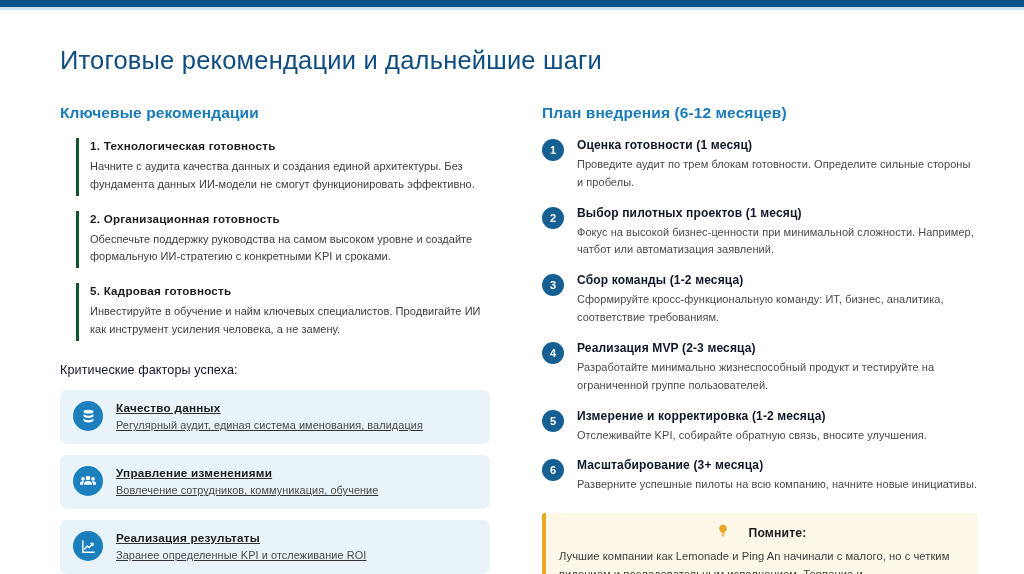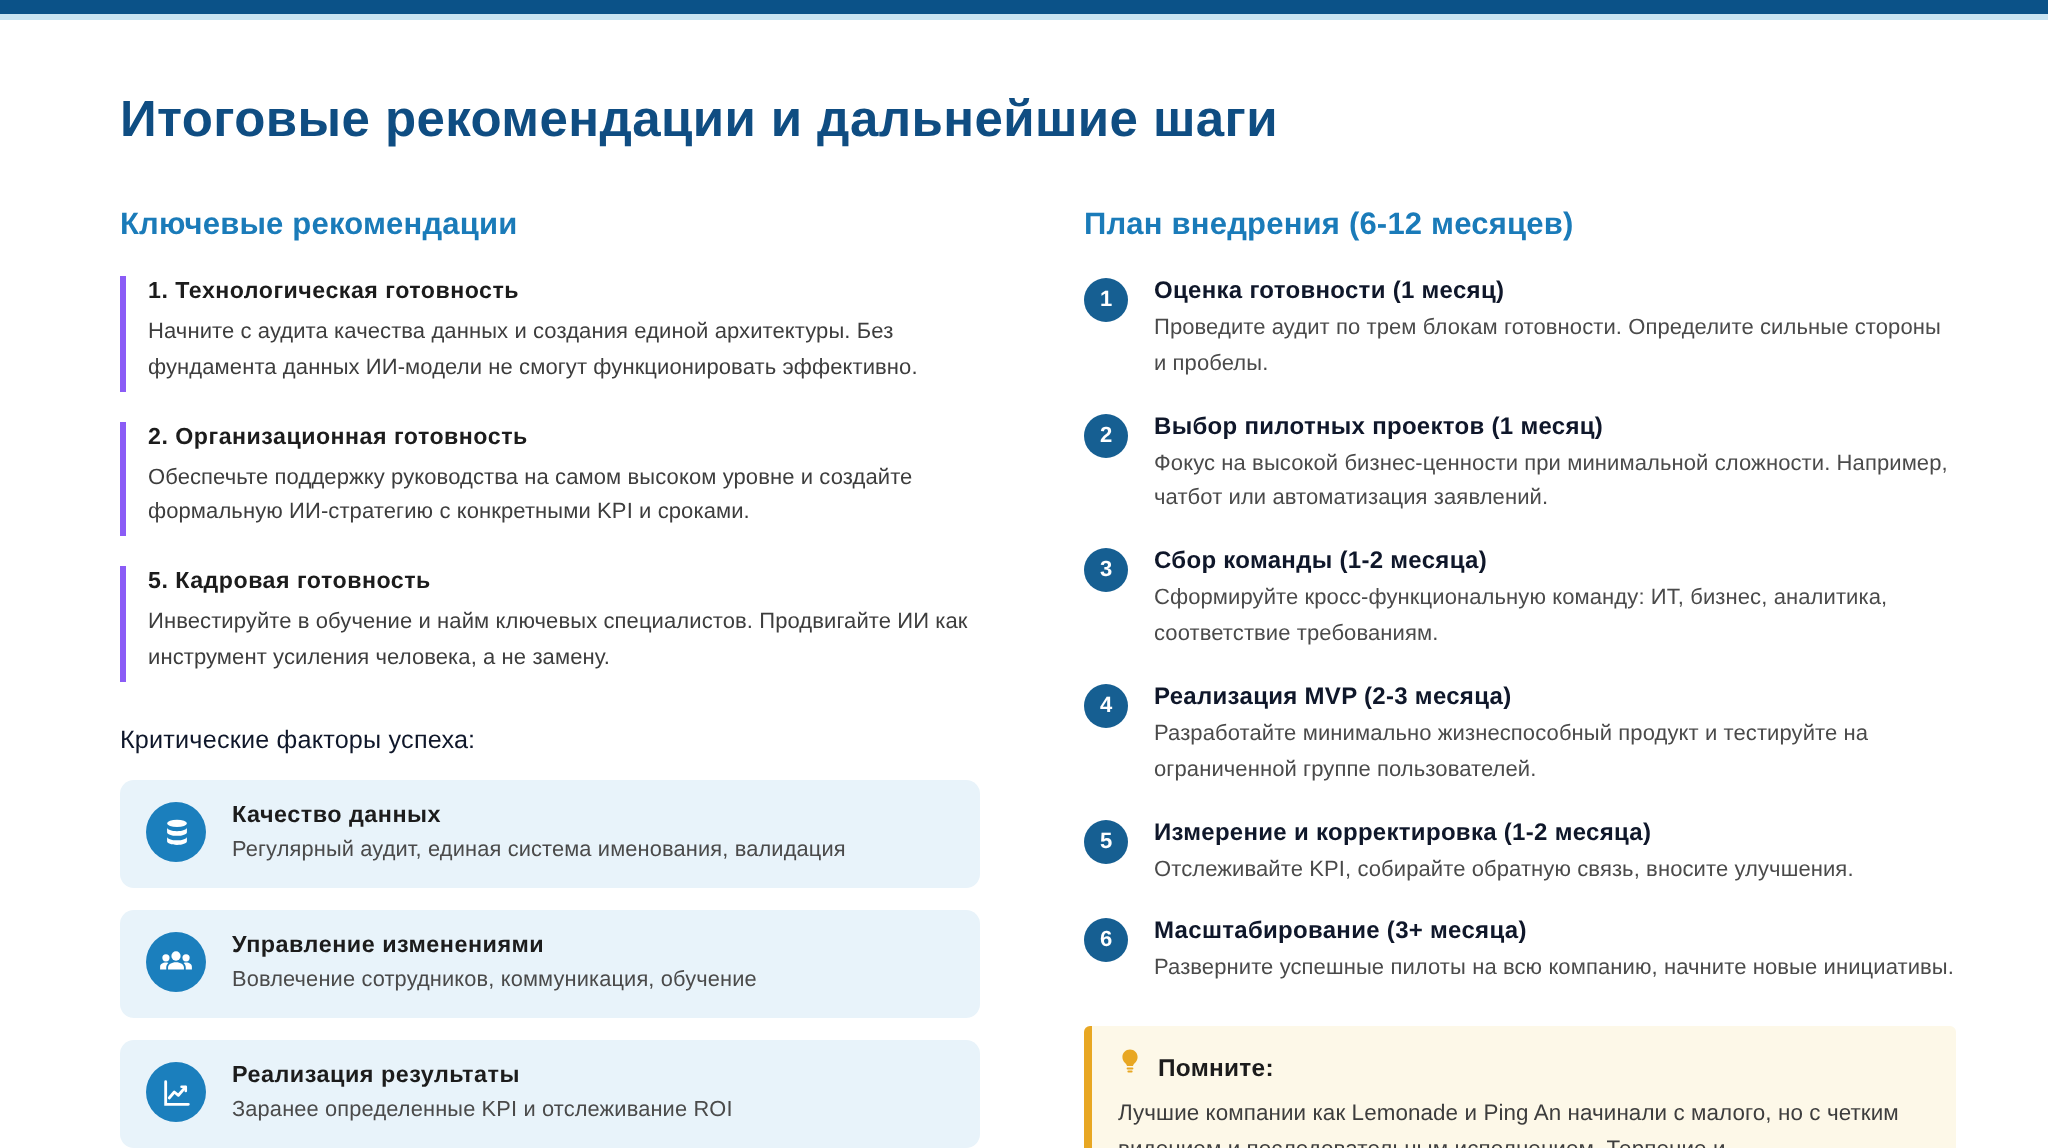--- a/index.html
+++ b/index.html
@@ -37,21 +37,21 @@
   .page {
     position: absolute;
     top: 10px; left: 0;
     width: 1024px;
     height: 564px;
     padding: 36px 48px 0 60px;
   }
 
   .page-title {
     font-size: 25.5px;
-    font-weight: bold;
+    font-weight: normal;
     color: #0f4d82;
     letter-spacing: 0.2px;
     line-height: 1.1;
     margin-bottom: 30px;
   }
 
   .columns {
     display: flex;
     gap: 52px;
     align-items: flex-start;
@@ -63,23 +63,24 @@
   .section-title {
     font-size: 15.5px;
     font-weight: bold;
     color: #1a7bb9;
     margin-bottom: 16px;
     letter-spacing: 0.1px;
   }
 
   
   .rec {
-    border-left: 3px solid #8b5cf6;
+    border-left: 3px solid #14532d;
     padding: 1px 0 2px 11px;
     margin-bottom: 15px;
+    margin-left: 16px;
   }
   .rec:last-of-type { margin-bottom: 0; }
 
   .rec-title {
     font-size: 11.6px;
     font-weight: bold;
     color: #1c1c1c;
     margin-bottom: 6px;
     letter-spacing: 0.25px;
   }
@@ -100,20 +101,21 @@
   
   .factor {
     background: #e8f3fa;
     border-radius: 7px;
     display: flex;
     align-items: center;
     gap: 13px;
     padding: 11px 14px 12px 13px;
     margin-bottom: 11px;
     min-height: 54px;
+    text-decoration: underline;
   }
   .factor:last-child { margin-bottom: 0; }
 
   .factor-icon {
     flex: 0 0 30px;
     width: 30px;
     height: 30px;
     border-radius: 50%;
     background: #1b7fbd;
     display: flex;
@@ -176,22 +178,23 @@
   .callout {
     background: #fdf8e8;
     border-left: 4px solid #e8a723;
     border-radius: 3px;
     padding: 11px 14px 12px 13px;
     margin-top: 19px;
   }
   .callout-head {
     display: flex;
     align-items: center;
-    gap: 8px;
+    gap: 20px;
     margin-bottom: 5px;
+    justify-content: center;
   }
   .callout-title {
     font-size: 12.2px;
     font-weight: bold;
     color: #1c1c1c;
     letter-spacing: 0.15px;
   }
   .callout-text {
     font-size: 11.2px;
     line-height: 1.62;

